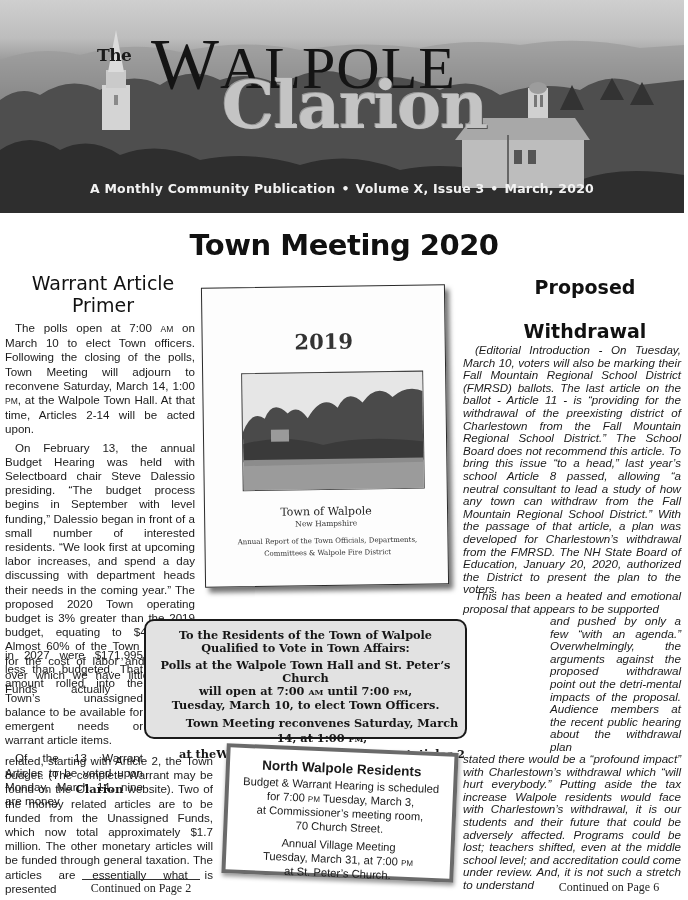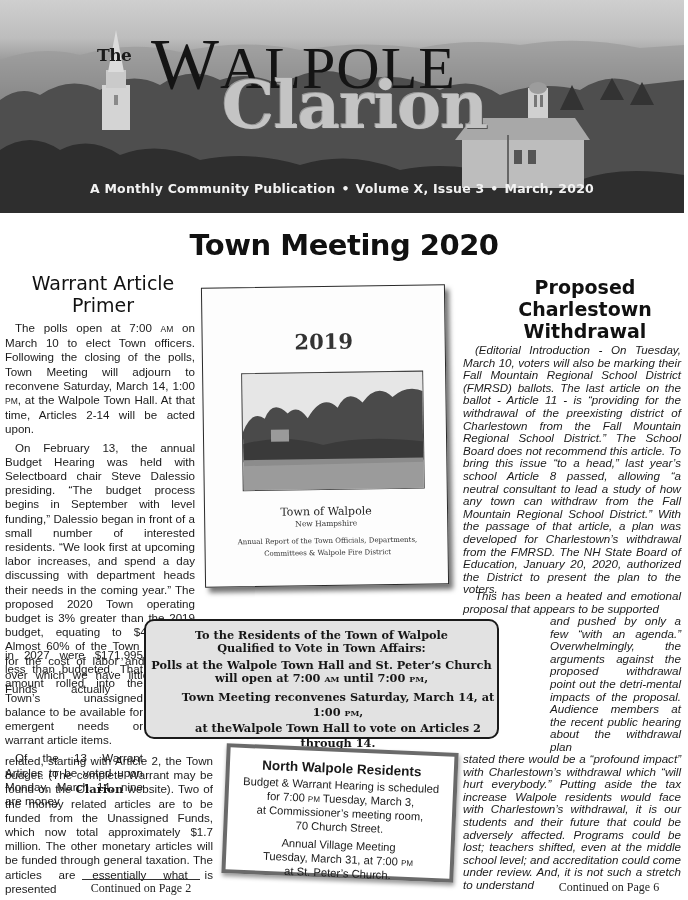--- a/index.html
+++ b/index.html
@@ -91,21 +91,21 @@
     position: absolute; left: 0; top: 232px; width: 100%; text-align: center;
     font-family: "DejaVu Serif", serif; font-size: 7.5px; color: #333;
   }
   .cover-desc {
     position: absolute; left: 10px; top: 248px; width: 224px; text-align: center;
     font-family: "DejaVu Serif", serif; font-size: 7px; line-height: 12px; color: #333;
   }
 
   
   .notice {
-    position: absolute; left: 144px; top: 619px; width: 355px; height: 120px;
+    position: absolute; left: 144px; top: 619px; width: 323px; height: 120px;
     background: #e2e2e2; border: 2px solid #1a1a1a; border-radius: 10px;
     text-align: center; font-family: "DejaVu Serif", serif; font-weight: bold; color: #161616;
   }
   .notice .n1 { font-size: 11.3px; line-height: 13px; margin-top: 8px; }
   .notice .n2 { font-size: 11.3px; line-height: 13px; margin-top: 4px; }
   .notice .n3 { font-size: 11.3px; line-height: 15px; margin-top: 4px; margin-left: 33px; }
   .notice .sc { font-size: 8px; }
 
   
   .nwbox {
@@ -216,20 +216,21 @@
 </div>
 
 <div class="notice">
   <div class="n1">
     <span>To the Residents of the Town of Walpole</span><br>
     <span>Qualified to Vote in Town Affairs:</span>
   </div>
   <div class="n2">
     <span>Polls at the Walpole Town Hall and St. Peter’s Church</span><br>
     <span>will open at 7:00 </span><span class="sc">AM</span><span> until 7:00 </span><span class="sc">PM</span><span>,</span><br>
+    <span>Tuesday, March 10, to elect Town Officers.</span>
   </div>
   <div class="n3">
     <span>Town Meeting reconvenes Saturday, March 14, at 1:00 </span><span class="sc">PM</span><span>,</span><br>
     <span>at theWalpole Town Hall to vote on Articles 2 through 14.</span>
   </div>
 </div>
 
 <div class="nwbox">
   <div class="nw-title">North Walpole Residents</div>
   <div class="nw-text">
@@ -240,21 +241,21 @@
   </div>
   <div class="nw-text2">
     <span>Annual Village Meeting</span><br>
     <span>Tuesday, March 31, at 7:00 </span><span class="sc">PM</span><br>
     <span>at St. Peter’s Church.</span>
   </div>
 </div>
 
 <h2 class="col-right-title">
   <span>Proposed</span><br>
-  <span>Charlestown</span><br>
+  <br>
   <span>Withdrawal</span>
 </h2>
 
 <div class="italic-text right-block1">
   <p>(Editorial Introduction - On Tuesday, March 10, voters will also be marking their Fall Mountain Regional School District (FMRSD) ballots. The last article on the ballot - Article 11 - is “providing for the withdrawal of the preexisting district of Charlestown from the Fall Mountain Regional School District.” The School Board does not recommend this article. To bring this issue “to a head,” last year’s school Article 8 passed, allowing “a neutral consultant to lead a study of how any town can withdraw from the Fall Mountain Regional School District.” With the passage of that article, a plan was developed for Charlestown’s withdrawal from the FMRSD. The NH State Board of Education, January 20, 2020, authorized the District to present the plan to the voters.</p>
 </div>
 
 <div class="italic-text right-block2">This has been a heated and emotional proposal that appears to be supported</div>
 <div class="italic-text right-block3">and pushed by only a few “with an agenda.” Overwhelmingly, the arguments against the proposed withdrawal point out the detri-mental impacts of the proposal. Audience members at the recent public hearing about the withdrawal plan</div>
 <div class="italic-text right-block4">stated there would be a “profound impact” with Charlestown’s withdrawal which “will hurt everybody.” Putting aside the tax increase Walpole residents would face with Charlestown’s withdrawal, it is our students and their future that could be adversely affected. Programs could be lost; teachers shifted, even at the middle school level; and accreditation could come under review. And, it is not such a stretch to understand</div>

